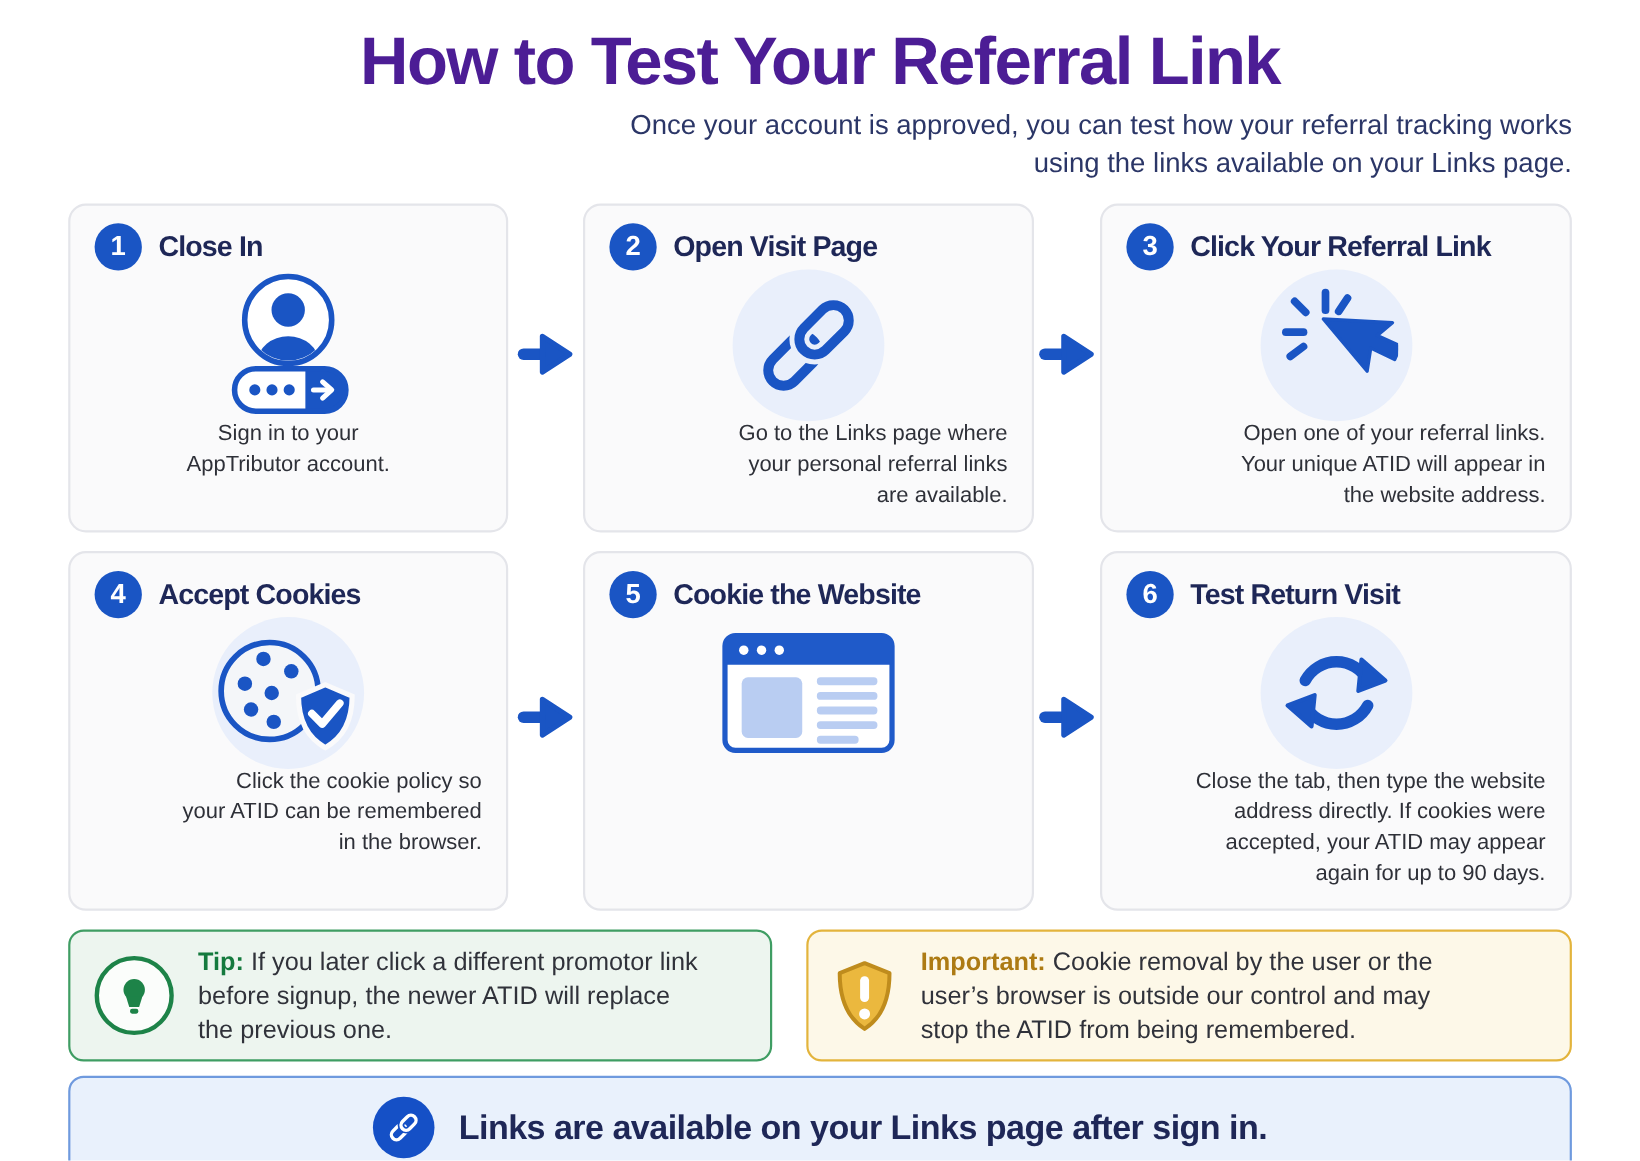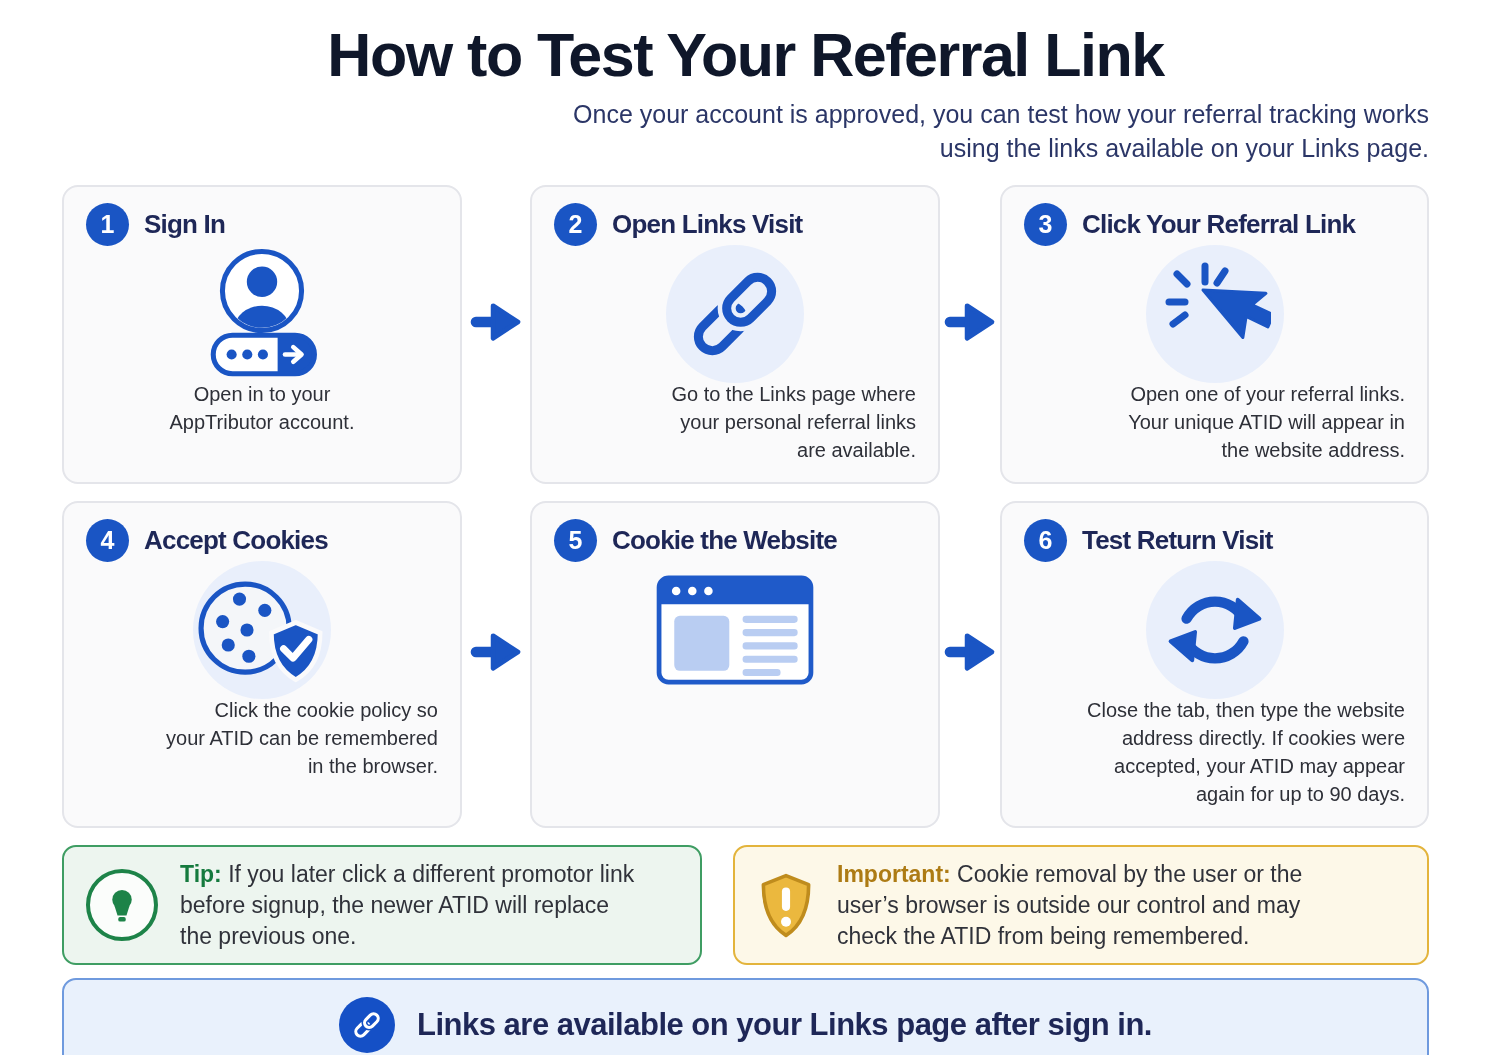--- a/index.html
+++ b/index.html
@@ -1,18 +1,18 @@
 <!DOCTYPE html>
 <html><head>
 <meta charset="utf-8">
 <style>
   html,body{margin:0;padding:0;background:#ffffff;width:1491px;height:1055px;overflow:hidden;}
   body{font-family:"Liberation Sans",sans-serif;color:#2e3038;}
   .page{padding:8px 62px 18px;box-sizing:border-box;}
-  .title{margin:12px 0 8px;text-align:center;font-size:61px;font-weight:bold;letter-spacing:-1.5px;color:#0f172a;}
+  .title{margin:12px 0 8px;text-align:center;font-size:61px;font-weight:bold;letter-spacing:-1.5px;color:#4c1d95;}
   .subtitle{margin:0 0 20px;text-align:right;font-size:25px;line-height:1.34;color:#2b3667;white-space:pre-line;}
 
   .steps{display:grid;grid-template-columns:400px 68px 410px 60px 1fr;row-gap:17px;}
   .card{background:#fafafb;border:2px solid #e4e5ea;border-radius:16px;padding:16px 22px 18px;box-sizing:border-box;min-height:293px;}
   .card-head{display:flex;align-items:center;gap:15px;}
   .badge{flex:0 0 43px;width:43px;height:43px;border-radius:50%;background:#1a55c4;color:#fff;
          font-size:25px;font-weight:bold;display:flex;align-items:center;justify-content:center;}
   .card-title{font-size:26px;font-weight:bold;letter-spacing:-0.8px;color:#1e2757;white-space:nowrap;}
   .icon-zone{height:124px;margin:6px 0 4px;display:flex;align-items:center;justify-content:center;position:relative;}
   .halo{position:absolute;width:138px;height:138px;border-radius:50%;background:#e9effb;left:50%;top:50%;transform:translate(-50%,-50%);}
@@ -45,21 +45,21 @@
 
   <h1 class="title">How to Test Your Referral Link</h1>
   <p class="subtitle">Once your account is approved, you can test how your referral tracking works
 using the links available on your Links page.</p>
 
   <div class="steps">
 
     <div class="card">
       <div class="card-head">
         <div class="badge">1</div>
-        <div class="card-title">Sign In</div>
+        <div class="card-title">Close In</div>
       </div>
       <div class="icon-zone">
         <svg viewBox="0 0 150 150" width="138" height="138">
           <defs>
               <clipPath id="avclip">
                 <circle cx="75" cy="50" r="40"></circle>
               </clipPath>
             </defs>
           <circle cx="75" cy="50" r="43" fill="#ffffff" stroke="#1a55c4" stroke-width="5.5"></circle>
           <g clip-path="url(#avclip)">
@@ -69,35 +69,35 @@
           <rect x="22" y="98" width="110" height="42" rx="21" fill="#ffffff"></rect>
           <path d="M92 98 H111 A21 21 0 0 1 111 140 H92 Z" fill="#1a55c4"></path>
           <rect x="22" y="98" width="110" height="42" rx="21" fill="none" stroke="#1a55c4" stroke-width="5.5"></rect>
           <circle cx="42" cy="119" r="5.5" fill="#1a55c4"></circle>
           <circle cx="59" cy="119" r="5.5" fill="#1a55c4"></circle>
           <circle cx="76" cy="119" r="5.5" fill="#1a55c4"></circle>
           <line x1="100" y1="119" x2="114" y2="119" stroke="#ffffff" stroke-width="5" stroke-linecap="round"></line>
           <path d="M109 111 L118 119 L109 127" fill="none" stroke="#ffffff" stroke-width="5" stroke-linecap="round" stroke-linejoin="round"></path>
         </svg>
       </div>
-      <p class="desc center">Open in to your
+      <p class="desc center">Sign in to your
 AppTributor account.</p>
     </div>
 
     <div class="arrow-cell">
       <svg viewBox="0 0 54 44" width="52" height="42">
         <line x1="6" y1="22" x2="26" y2="22" stroke="#1a55c4" stroke-width="11" stroke-linecap="round"></line>
         <polygon points="24,5 50,22 24,39" fill="#1a55c4" stroke="#1a55c4" stroke-width="5" stroke-linejoin="round"></polygon>
       </svg>
     </div>
 
     <div class="card">
       <div class="card-head">
         <div class="badge">2</div>
-        <div class="card-title">Open Links Visit</div>
+        <div class="card-title">Open Visit Page</div>
       </div>
       <div class="icon-zone">
         <span class="halo"></span>
         <svg viewBox="0 0 112 112" width="112" height="112">
           <g transform="rotate(-45 56 56)">
             <rect x="10" y="42" width="52" height="28" rx="14" fill="none" stroke="#1a55c4" stroke-width="9"></rect>
             <rect x="50" y="42" width="52" height="28" rx="14" fill="none" stroke="#e9effb" stroke-width="18"></rect>
             <rect x="50" y="42" width="52" height="28" rx="14" fill="none" stroke="#1a55c4" stroke-width="9"></rect>
           </g>
         </svg>
@@ -243,21 +243,21 @@
     </div>
 
     <div class="callout important-box">
       <svg viewBox="0 0 64 74" width="58" height="67">
         <path d="M32 4 L57 14 C57 39 49 59 32 70 C15 59 7 39 7 14 Z" fill="#ebb83e" stroke="#bf8c1d" stroke-width="4" stroke-linejoin="round"></path>
         <rect x="27.5" y="17" width="9" height="26" rx="4.5" fill="#ffffff"></rect>
         <circle cx="32" cy="55" r="5.5" fill="#ffffff"></circle>
       </svg>
       <p class="callout-text"><span class="important-label">Important:</span> <span class="callout-lines">Cookie removal by the user or the
 user’s browser is outside our control and may
-check the ATID from being remembered.</span></p>
+stop the ATID from being remembered.</span></p>
     </div>
 
   </div>
 
   <div class="footer">
     <div class="footer-circle">
       <svg viewBox="0 0 44 44" width="34" height="34">
         <g transform="rotate(-45 22 22)">
           <rect x="4" y="16" width="20" height="12" rx="6" fill="none" stroke="#ffffff" stroke-width="4"></rect>
           <rect x="20" y="16" width="20" height="12" rx="6" fill="none" stroke="#1550c6" stroke-width="8"></rect>

